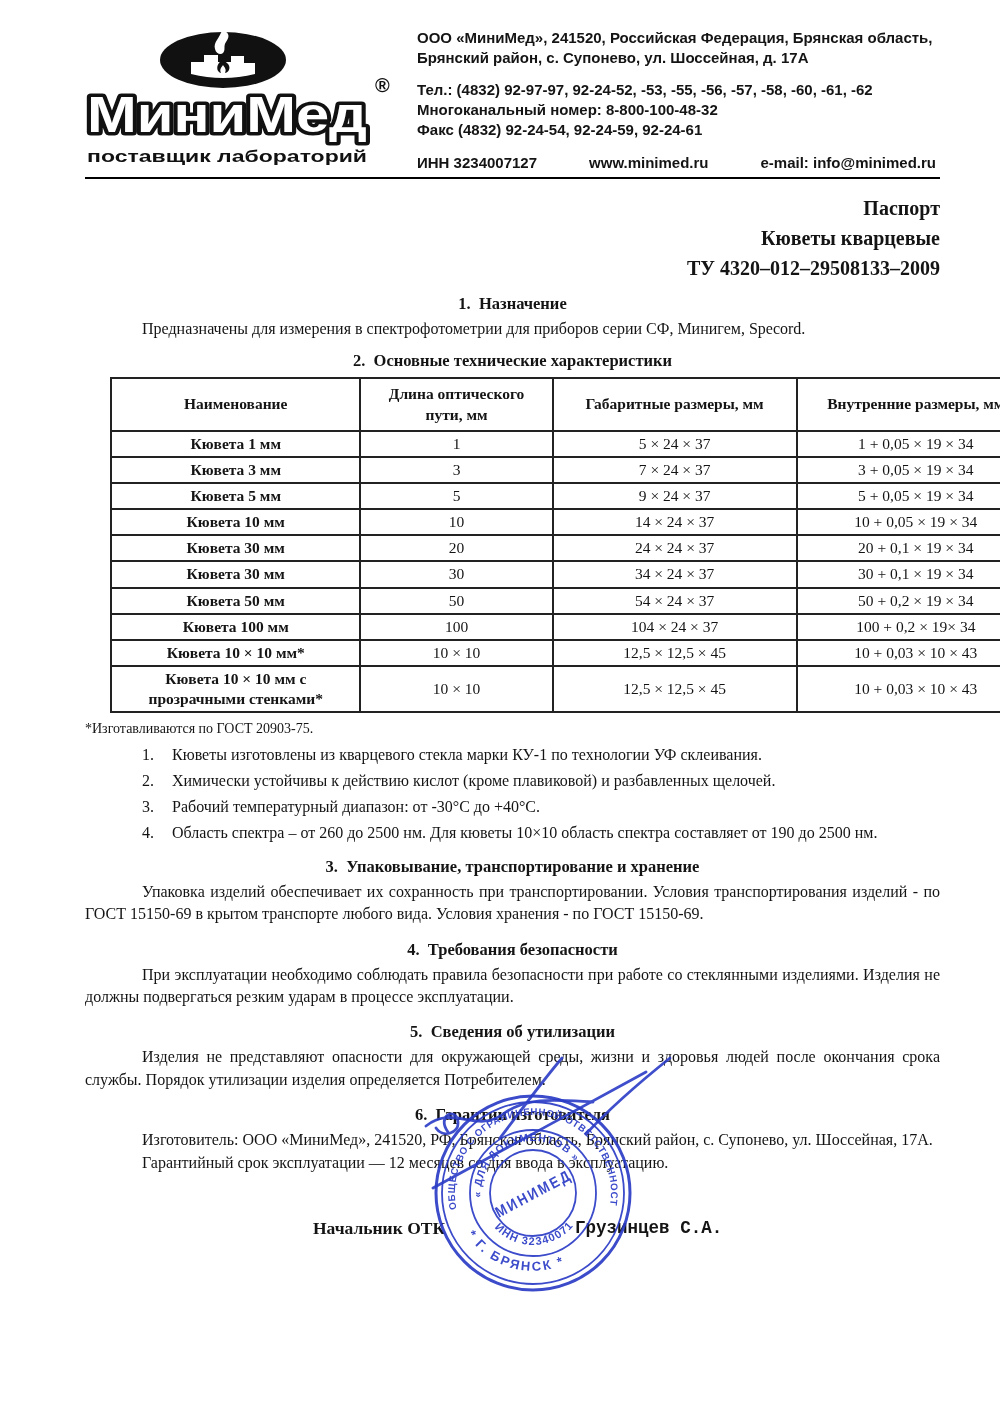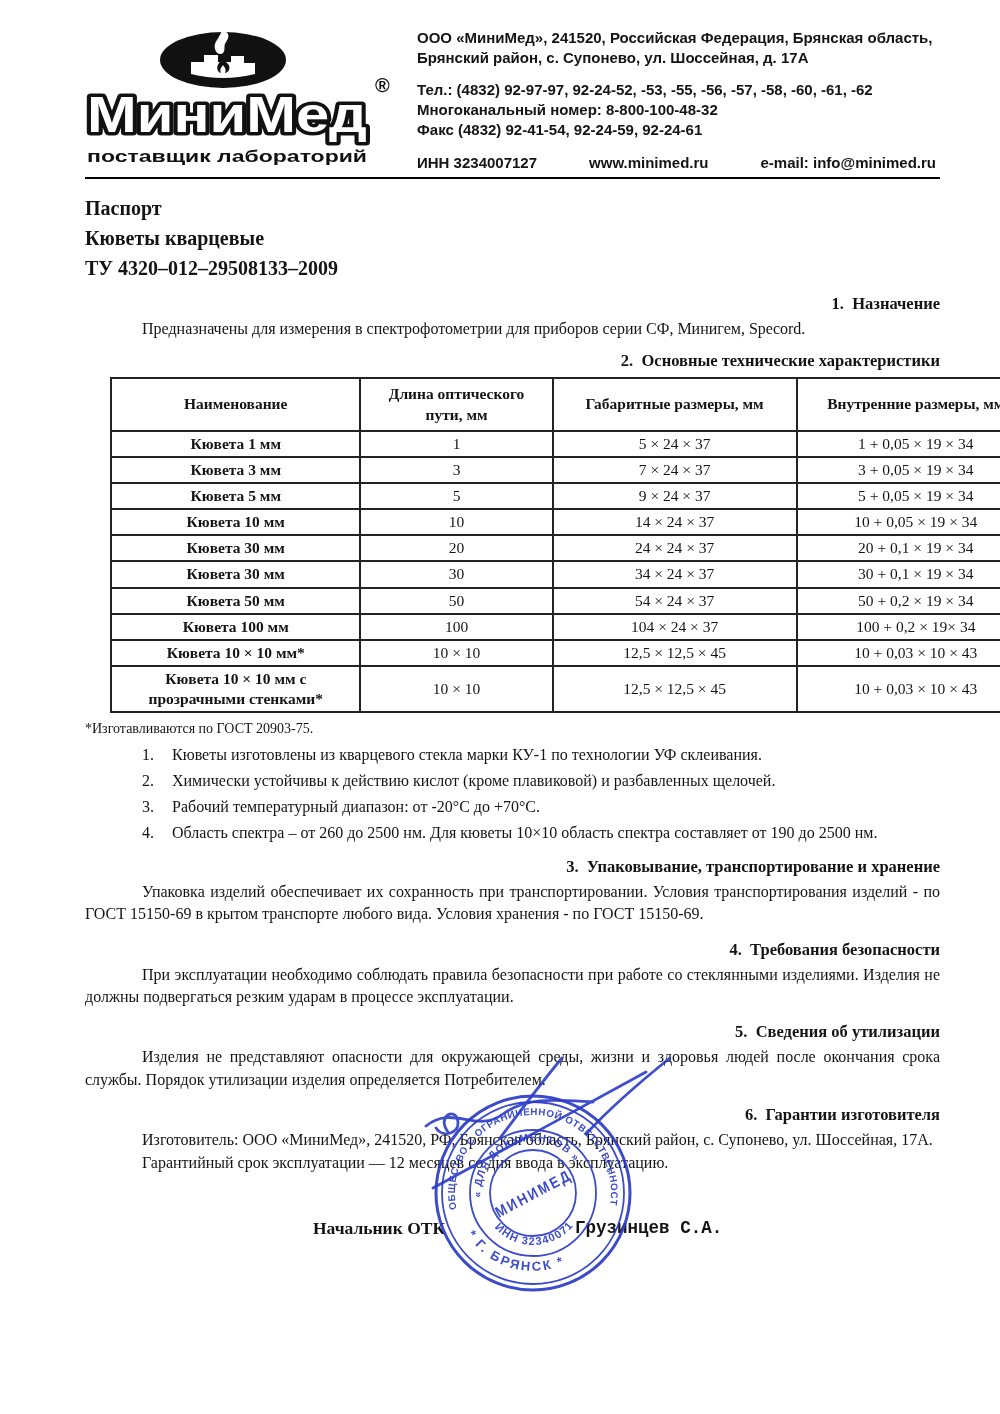--- a/index.html
+++ b/index.html
@@ -14,22 +14,22 @@
   .hdr { display:flex; align-items:flex-start; }
   .logo-block { width:322px; flex:none; position:relative; }
   .hdr-info {
     flex:1; font-family:"Liberation Sans", sans-serif; font-weight:bold;
     font-size:15px; line-height:1.33; padding-left:10px; padding-top:6px;
   }
   .hdr-gap { height:12px; }
   .hdr-bottom { display:flex; justify-content:space-between; padding-right:4px; margin-top:13px; }
   .rule { border-top:2.5px solid #000; margin-top:3px; }
   
-  .titles { text-align:left; font-weight:bold; font-size:20px; line-height:1.5; margin-top:14px; }
-  .sec-head { text-align:right; font-weight:bold; font-size:16.5px; margin-top:11px; margin-bottom:4px; }
+  .titles { text-align:right; font-weight:bold; font-size:20px; line-height:1.5; margin-top:14px; }
+  .sec-head { text-align:center; font-weight:bold; font-size:16.5px; margin-top:11px; margin-bottom:4px; }
   .body-p { font-size:16px; line-height:1.4; text-align:justify; text-indent:57px; }
   
   table.spec { border-collapse:collapse; margin:6px 0 0 25px; width:926px; }
   .spec th, .spec td {
     border:2px solid #222; text-align:center; vertical-align:middle;
     font-size:15.5px; line-height:1.3; padding:2px 12px;
   }
   .spec th { font-weight:bold; padding:5px 8px; }
   .spec td.c-name { font-weight:bold; }
   .footnote { font-size:14px; margin-top:8px; }
@@ -71,21 +71,21 @@
         <text x="2" y="140" font-family="Liberation Sans, sans-serif" font-size="17" font-weight="bold" fill="#111" textLength="280" lengthAdjust="spacingAndGlyphs">поставщик лабораторий</text>
       </svg>
     </div>
 
     <div class="hdr-info">
       <div>ООО «МиниМед», 241520, Российская Федерация, Брянская область,</div>
       <div>Брянский район, с. Супонево, ул. Шоссейная, д. 17А</div>
       <div class="hdr-gap"></div>
       <div>Тел.: (4832) 92-97-97, 92-24-52, -53, -55, -56, -57, -58, -60, -61, -62</div>
       <div>Многоканальный номер: 8-800-100-48-32</div>
-      <div>Факс (4832) 92-41-54, 92-24-59, 92-24-61</div>
+      <div>Факс (4832) 92-24-54, 92-24-59, 92-24-61</div>
       <div class="hdr-bottom">
         <span>ИНН 3234007127</span>
         <span>www.minimed.ru</span>
         <span>e-mail: info@minimed.ru</span>
       </div>
     </div>
   </div>
 
   <div class="rule"></div>
 
@@ -184,21 +184,21 @@
       <div class="prop">
         <span class="num">1.</span>
         <span class="txt">Кюветы изготовлены из кварцевого стекла марки КУ-1 по технологии УФ склеивания.</span>
       </div>
       <div class="prop">
         <span class="num">2.</span>
         <span class="txt">Химически устойчивы к действию кислот (кроме плавиковой) и разбавленных щелочей.</span>
       </div>
       <div class="prop">
         <span class="num">3.</span>
-        <span class="txt">Рабочий температурный диапазон: от -20°С до +70°С.</span>
+        <span class="txt">Рабочий температурный диапазон: от -30°С до +40°С.</span>
       </div>
       <div class="prop">
         <span class="num">4.</span>
         <span class="txt">Область спектра – от 260 до 2500 нм. Для кюветы 10×10 область спектра составляет от 190 до 2500 нм.</span>
       </div>
     </div>
 
   <div class="sec-head">3.&nbsp; Упаковывание, транспортирование и хранение</div>
   <p class="body-p">Упаковка изделий обеспечивает их сохранность при транспортировании. Условия транспортирования изделий - по ГОСТ 15150-69 в крытом транспорте любого вида. Условия хранения - по ГОСТ 15150-69.</p>
 

